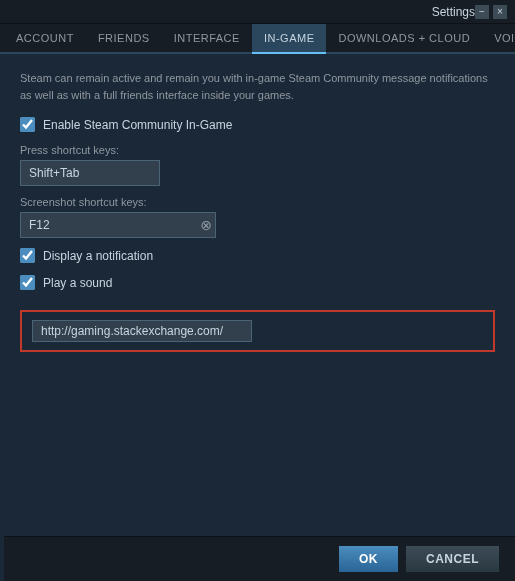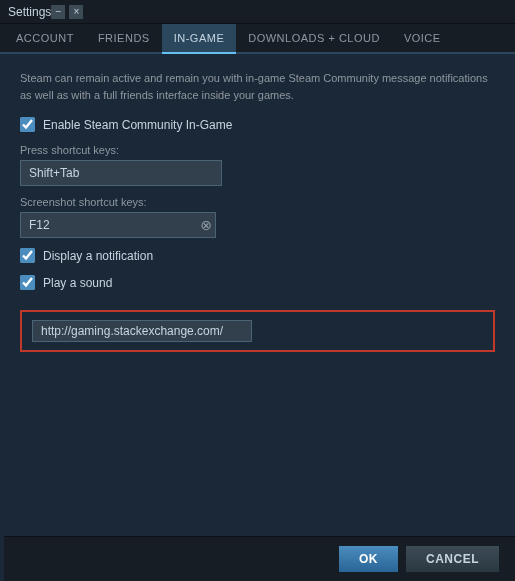--- a/index.html
+++ b/index.html
@@ -10,21 +10,21 @@
       font-family: Arial, sans-serif;
       font-size: 12px;
       color: #c6d4df;
       overflow: hidden;
     }
     .title-bar {
       background: #171d25;
       height: 24px;
       display: flex;
       align-items: center;
-      justify-content: flex-start;
+      justify-content: flex-end;
       padding: 0 8px;
       border-bottom: 1px solid #0d1117;
     }
     .title-bar-title {
       color: #c6d4df;
       font-size: 12px;
     }
     .title-bar-controls {
       display: flex;
       gap: 4px;
@@ -99,21 +99,21 @@
       font-size: 11px;
       color: #8f98a0;
       margin-bottom: 4px;
     }
     .text-input {
       background: #32404e;
       border: 1px solid #4a6375;
       color: #c6d4df;
       font-size: 12px;
       padding: 4px 8px;
-      width: 202px;
+      width: 140px;
       height: 26px;
       outline: none;
     }
     .text-input-with-clear {
       position: relative;
       display: inline-block;
     }
     .text-input-with-clear input {
       padding-right: 24px;
       width: 196px;
@@ -201,20 +201,21 @@
   <span class="title-bar-title">Settings</span>
   <div class="title-bar-controls">
     <button class="title-bar-btn">−</button>
     <button class="title-bar-btn">×</button>
   </div>
 </div>
 
 <div class="nav-tabs">
   <button class="nav-tab">ACCOUNT</button>
   <button class="nav-tab">FRIENDS</button>
+  <button class="nav-tab">INTERFACE</button>
   <button class="nav-tab active">IN-GAME</button>
   <button class="nav-tab">DOWNLOADS + CLOUD</button>
   <button class="nav-tab">VOICE</button>
 </div>
 
 <div class="content">
   <p class="description">Steam can remain active and remain you with in-game Steam Community message notifications as well as with a full friends interface inside your games.</p>
 
   <div class="checkbox-row">
     <input type="checkbox" id="enable-community" checked="" style="">

